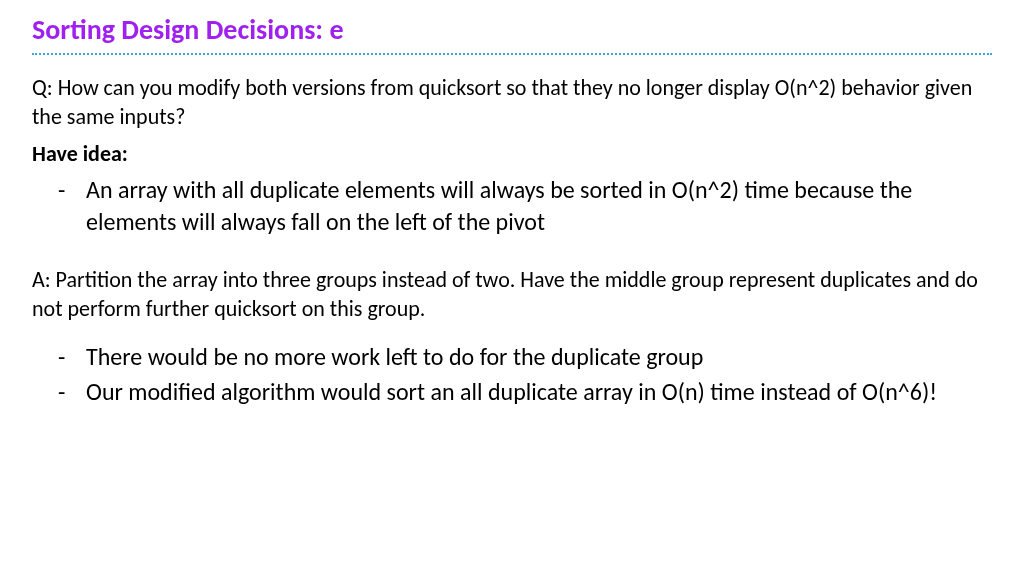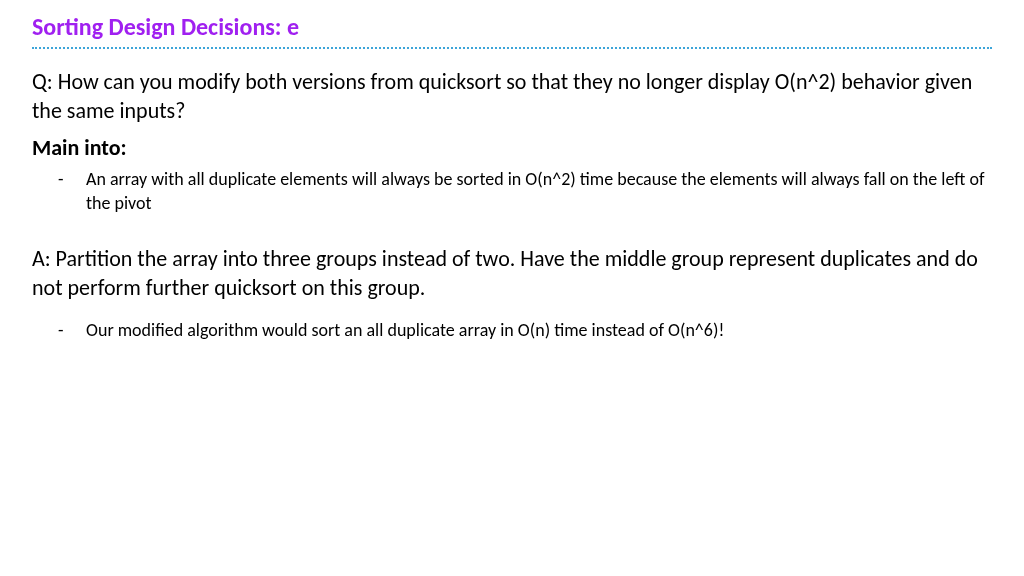--- a/index.html
+++ b/index.html
@@ -6,21 +6,21 @@
   body {
     width: 1024px;
     height: 576px;
     background: #ffffff;
     font-family: "Calibri", "Segoe UI", Arial, sans-serif;
     color: #000000;
     padding: 12px 32px 20px 32px;
     overflow: hidden;
   }
   .title {
-    font-size: 24px;
+    font-size: 28px;
     font-weight: 700;
     color: #a020f0;
     margin-bottom: 6px;
   }
   .dotted {
     border: none;
     border-top: 2px dotted #3da5d9;
     margin-bottom: 18px;
     width: 100%;
   }
@@ -31,21 +31,21 @@
   }
   .q-line { margin-bottom: 8px; }
   .main-idea { font-weight: 700; margin-bottom: 6px; }
   ul.bullets {
     list-style: none;
     padding-left: 54px;
     margin-bottom: 28px;
   }
   ul.bullets li {
     position: relative;
-    font-size: 18px;
+    font-size: 24px;
     line-height: 1.32;
     margin-bottom: 4px;
   }
   ul.bullets li::before {
     content: "-";
     position: absolute;
     left: -28px;
     top: 0;
   }
   .a-line { margin-bottom: 17px; }
@@ -54,25 +54,26 @@
 </head>
 <body>
 
 <div class="title">Sorting Design Decisions: e</div>
 <hr class="dotted">
 
 <div class="body-text q-line">
   <span>Q: </span><span class="bold">How can you modify both versions from quicksort so that they no longer display O(n^2) behavior given the same inputs?</span>
 </div>
 
-<div class="body-text main-idea">Main into:</div>
+<div class="body-text main-idea">Have idea:</div>
 
 <ul class="bullets">
   <li>An array with all duplicate elements will always be sorted in O(n^2) time because the elements will always fall on the left of the pivot</li>
 </ul>
 
 <div class="body-text a-line">
   <span>A: </span><span class="bold">Partition the array into three groups instead of two. Have the middle group represent duplicates and do not perform further quicksort on this group.</span>
 </div>
 
 <ul class="bullets" style="margin-bottom:0;">
+  <li>There would be no more work left to do for the duplicate group</li>
   <li>Our modified algorithm would sort an all duplicate array in O(n) time instead of O(n^6)!</li>
 </ul>
 
 </body></html>

